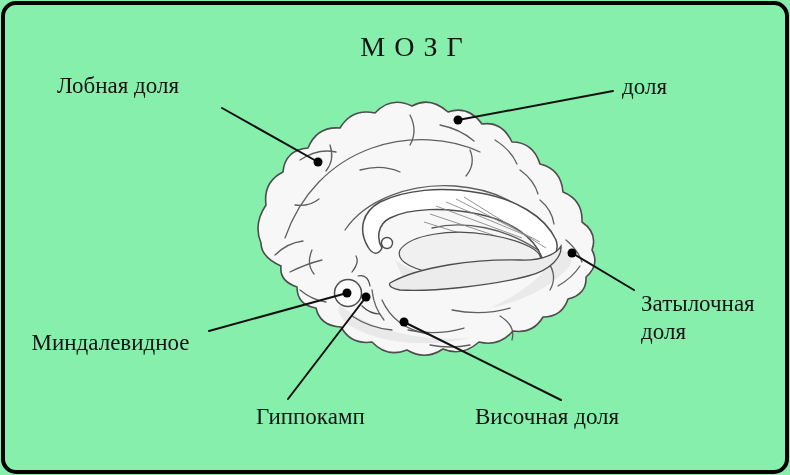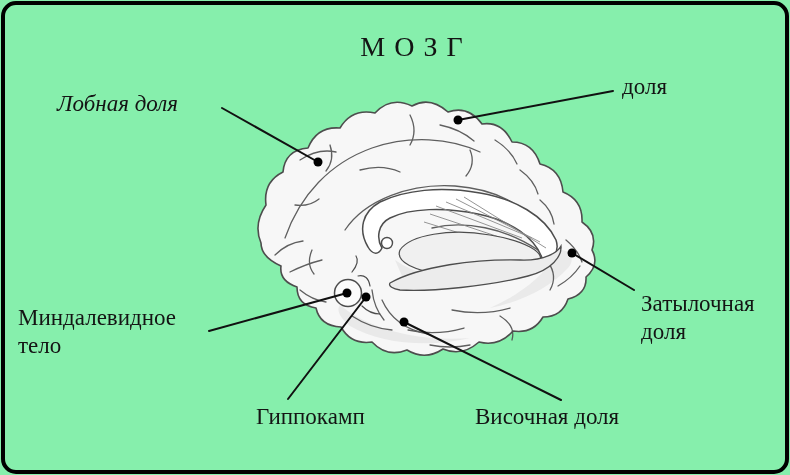--- a/index.html
+++ b/index.html
@@ -14,24 +14,24 @@
   .art{position:absolute;left:0;top:0;}
   .title{
     position:absolute;top:31px;left:0;right:0;text-align:center;
     padding-left:42px;font-size:28px;letter-spacing:9px;color:#141414;
   }
   .lbl{
     position:absolute;font-size:23px;line-height:28px;white-space:nowrap;
     color:#141414;
   }
   .lbl span{display:block;}
-  .lbl-frontal{left:57px;top:90px;font-style:italic;}
+  .lbl-frontal{left:57px;top:72px;}
   .lbl-parietal{left:622px;top:73px;}
   .lbl-occipital{left:641px;top:290px;}
-  .lbl-amygdala{left:18px;top:304px;width:185px;text-align:left;}
+  .lbl-amygdala{left:18px;top:329px;width:185px;text-align:center;}
   .lbl-hippocampus{left:208px;top:403px;margin-left:48px;}
   .lbl-temporal{left:475px;top:403px;}
 </style>
 </head>
 <body>
 
 <div class="stage">
 
   <svg class="art" width="790" height="475" viewBox="0 0 790 475">
 
@@ -134,21 +134,20 @@
     <span>доля</span>
   </div>
 
   <div class="lbl lbl-occipital">
     <span>Затылочная</span>
     <span>доля</span>
   </div>
 
   <div class="lbl lbl-amygdala">
     <span>Миндалевидное</span>
-    <span>тело</span>
   </div>
 
   <div class="lbl lbl-hippocampus">
     <span>Гиппокамп</span>
   </div>
 
   <div class="lbl lbl-temporal">
     <span>Височная доля</span>
   </div>
 

